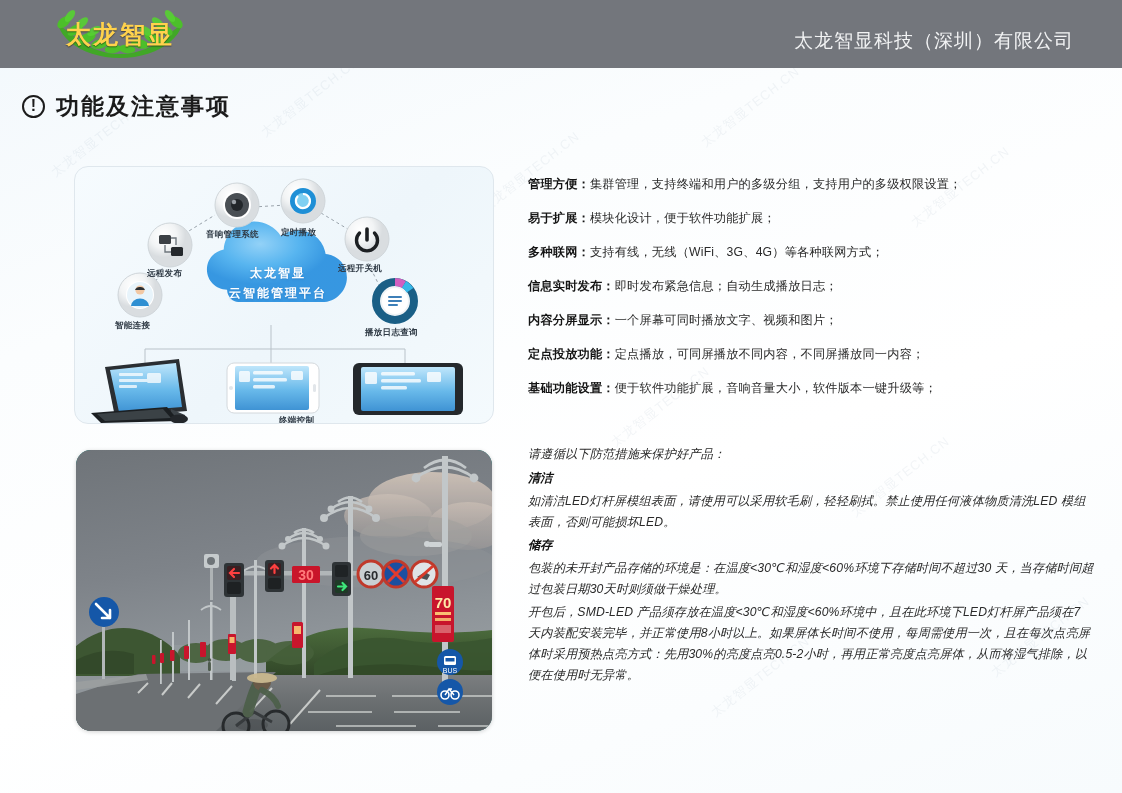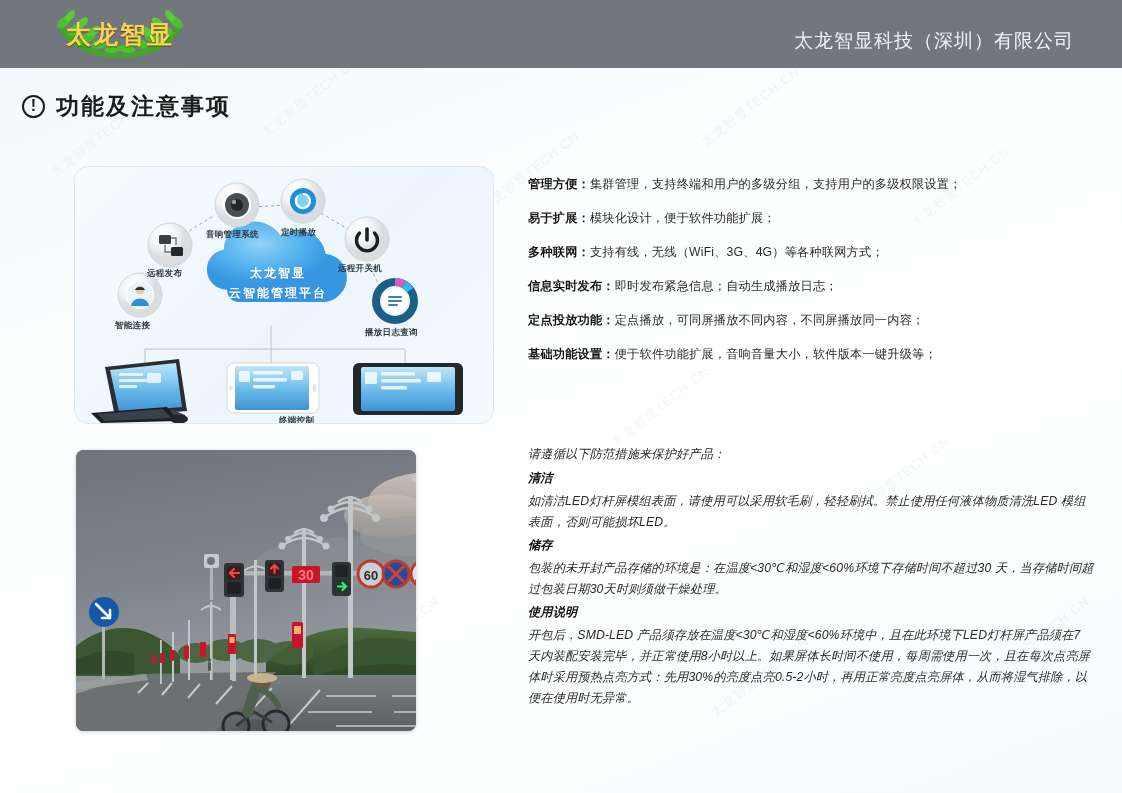--- a/index.html
+++ b/index.html
@@ -99,22 +99,22 @@
   
   .notes{
     position:absolute;left:528px;top:444px;width:568px;font-style:italic;
   }
   .notes p{margin:0 0 2px 0;font-size:12.2px;color:#2a2a2a;line-height:1.72;letter-spacing:.15px;}
   .notes .hd{font-weight:bold;color:#111;margin-top:2px;}
   .notes .lead{margin-bottom:3px;}
 
   
   .photo{
-    position:absolute;left:76px;top:450px;width:340px;height:281px;
-    border-radius:8px;overflow:hidden;
+    position:absolute;left:76px;top:450px;width:416px;height:281px;
+    border-radius:15px;overflow:hidden;
     box-shadow:0 1px 4px rgba(0,0,0,.18);
     background:#0f766e;
   }
   .photo svg{display:block;}
 </style>
 </head>
 <body>
 
 <div class="page"></div>
 
@@ -304,31 +304,31 @@
   <div class="node-label" style="left:40px;top:153px;">智能连接</div>
   <div class="node-label" style="left:290px;top:160px;">播放日志查询</div>
   <div class="node-label" style="left:175px;top:248px;padding-left:29px;">终端控制</div>
 </div>
 
 <div class="features">
   <div class="feat"><b>管理方便：</b><span>集群管理，支持终端和用户的多级分组，支持用户的多级权限设置；</span></div>
   <div class="feat"><b>易于扩展：</b><span>模块化设计，便于软件功能扩展；</span></div>
   <div class="feat"><b>多种联网：</b><span>支持有线，无线（WiFi、3G、4G）等各种联网方式；</span></div>
   <div class="feat"><b>信息实时发布：</b><span>即时发布紧急信息；自动生成播放日志；</span></div>
+  <div class="feat"><b>内容分屏显示：</b><span>一个屏幕可同时播放文字、视频和图片；</span></div>
   <div class="feat"><b>定点投放功能：</b><span>定点播放，可同屏播放不同内容，不同屏播放同一内容；</span></div>
   <div class="feat"><b>基础功能设置：</b><span>便于软件功能扩展，音响音量大小，软件版本一键升级等；</span></div>
 </div>
 
 <div class="notes">
   <p class="lead">请遵循以下防范措施来保护好产品：</p>
   <p class="hd">清洁</p>
   <p>如清洁LED灯杆屏模组表面，请使用可以采用软毛刷，轻轻刷拭。禁止使用任何液体物质清洗LED 模组表面，否则可能损坏LED。</p>
   <p class="hd">储存</p>
   <p>包装的未开封产品存储的环境是：在温度&lt;30℃和湿度&lt;60%环境下存储时间不超过30 天，当存储时间超过包装日期30天时则须做干燥处理。</p>
-  <p class="hd">使用说明</p>
   <p>开包后，SMD-LED 产品须存放在温度&lt;30℃和湿度&lt;60%环境中，且在此环境下LED灯杆屏产品须在7 天内装配安装完毕，并正常使用8小时以上。如果屏体长时间不使用，每周需使用一次，且在每次点亮屏体时采用预热点亮方式：先用30%的亮度点亮0.5-2小时，再用正常亮度点亮屏体，从而将湿气排除，以便在使用时无异常。</p>
 </div>
 
 <div class="photo">
   <svg width="416" height="281" viewBox="0 0 416 281">
     <defs>
       <linearGradient id="sky" x1="0" y1="0" x2="0.25" y2="1">
         <stop offset="0%" stop-color="#6f7479"></stop>
         <stop offset="45%" stop-color="#7e8389"></stop>
         <stop offset="75%" stop-color="#8e9499"></stop>

